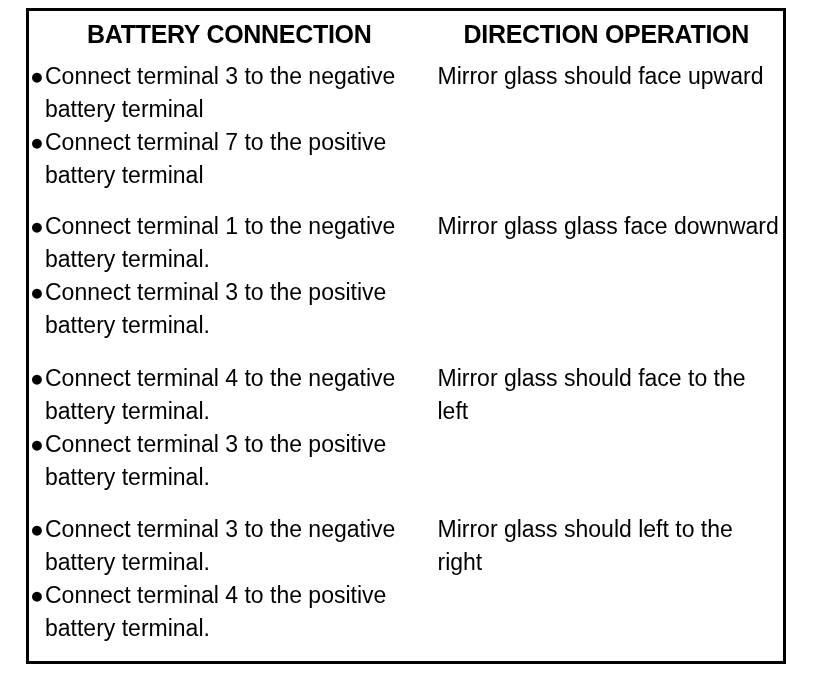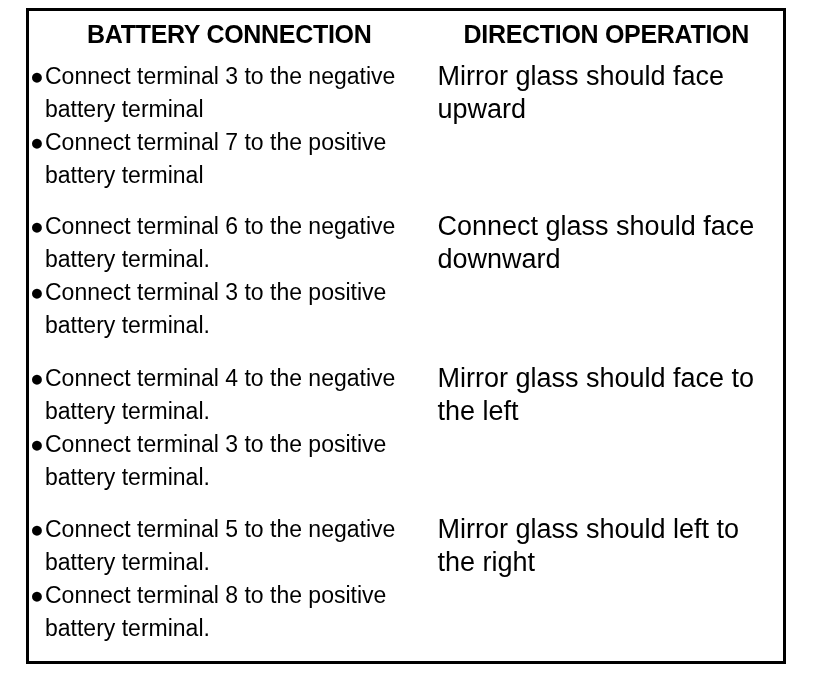--- a/index.html
+++ b/index.html
@@ -91,21 +91,21 @@
     left: 1px;
     top: 0;
     font-size: 23px;
     line-height: 33px;
   }
   ul.bullets li .li-text {
     display: block;
   }
 
   .plain-text {
-    font-size: 27px;
+    font-size: 23px;
     line-height: 33px;
     max-width: 344px;
   }
 </style>
 </head>
 <body>
 
 <div id="page">
 
   <table class="spec-table">
@@ -143,30 +143,30 @@
         <td class="cell-body right-col row-div">
           <div class="plain-text">Mirror glass should face upward</div>
         </td>
       </tr>
 
       <tr>
         <td class="cell-body col-left row-div" style="height:152px;">
           <ul class="bullets">
             <li>
               <span class="bullet-dot">●</span>
-              <span class="li-text">Connect terminal 6 to the negative battery terminal.</span>
+              <span class="li-text">Connect terminal 1 to the negative battery terminal.</span>
             </li>
             <li>
               <span class="bullet-dot">●</span>
               <span class="li-text">Connect terminal 3 to the positive battery terminal.</span>
             </li>
           </ul>
         </td>
         <td class="cell-body right-col row-div">
-          <div class="plain-text">Connect glass should face downward</div>
+          <div class="plain-text">Mirror glass glass face downward</div>
         </td>
       </tr>
 
       <tr>
         <td class="cell-body col-left row-div" style="height:151px;">
           <ul class="bullets">
             <li>
               <span class="bullet-dot">●</span>
               <span class="li-text">Connect terminal 4 to the negative battery terminal.</span>
             </li>
@@ -179,25 +179,25 @@
         <td class="cell-body right-col row-div">
           <div class="plain-text">Mirror glass should face to the left</div>
         </td>
       </tr>
 
       <tr>
         <td class="cell-body col-left">
           <ul class="bullets">
             <li>
               <span class="bullet-dot">●</span>
-              <span class="li-text">Connect terminal 5 to the negative battery terminal.</span>
-            </li>
-            <li>
-              <span class="bullet-dot">●</span>
-              <span class="li-text">Connect terminal 8 to the positive battery terminal.</span>
+              <span class="li-text">Connect terminal 3 to the negative battery terminal.</span>
+            </li>
+            <li>
+              <span class="bullet-dot">●</span>
+              <span class="li-text">Connect terminal 4 to the positive battery terminal.</span>
             </li>
           </ul>
         </td>
         <td class="cell-body right-col">
           <div class="plain-text">Mirror glass should left to the right</div>
         </td>
       </tr>
 
     </tbody>
   </table>

